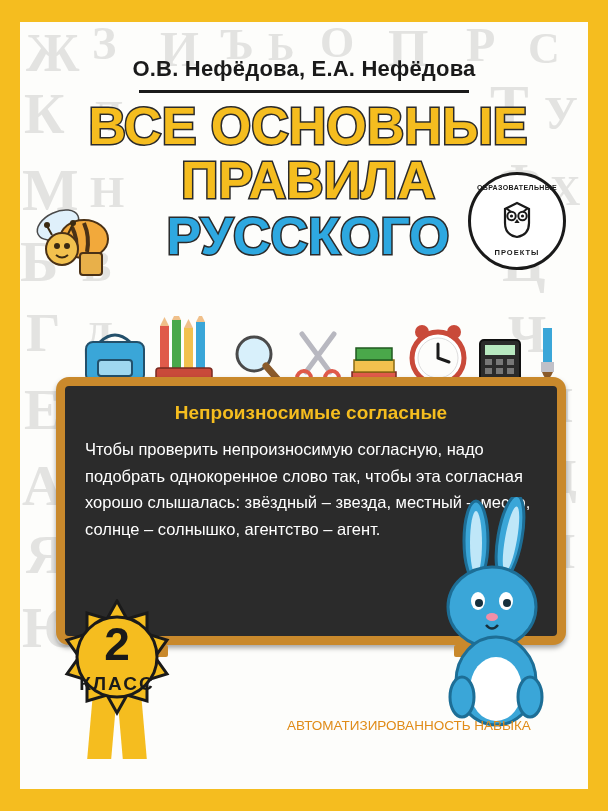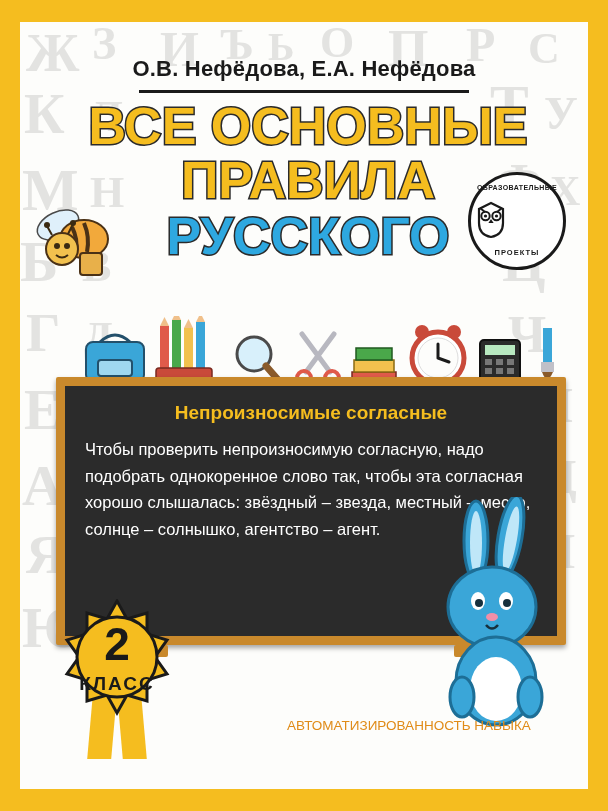--- a/index.html
+++ b/index.html
@@ -82,21 +82,21 @@
     -webkit-text-stroke:3px #2b2b2b;
     paint-order:stroke fill;
     margin-top:2px;
   }
   
   .badge{
     position:absolute;right:22px;top:150px;
     width:92px;height:92px;border-radius:50%;
     background:#ffffff;
     border:3px solid #1a1a1a;
-    display:flex;justify-content:center;
+    display:flex;align-items:center;justify-content:center;
     flex-direction:column;
   }
   .badge .b-top{
     position:absolute;top:9px;left:0;right:0;text-align:center;
     font-size:7px;font-weight:bold;color:#1a1a1a;letter-spacing:0.4px;
   }
   .badge .b-bot{
     position:absolute;bottom:10px;left:0;right:0;text-align:center;
     font-size:7.5px;font-weight:bold;color:#1a1a1a;letter-spacing:1px;
   }
@@ -111,21 +111,21 @@
   }
   .supplies .item{position:absolute;bottom:0;}
   
   .board-wrap{
     position:absolute;left:36px;right:22px;top:355px;height:268px;
   }
   .board{
     position:absolute;inset:0;
     background:#2b2b2b;
     border:9px solid #c9892c;
-    border-radius:2px;
+    border-radius:13px;
     box-sizing:border-box;
     box-shadow:0 3px 5px rgba(0,0,0,.35);
   }
   .board-inner{
     position:absolute;inset:0;
     padding:12px 20px;
     box-sizing:border-box;
   }
   .board-title{
     text-align:center;

